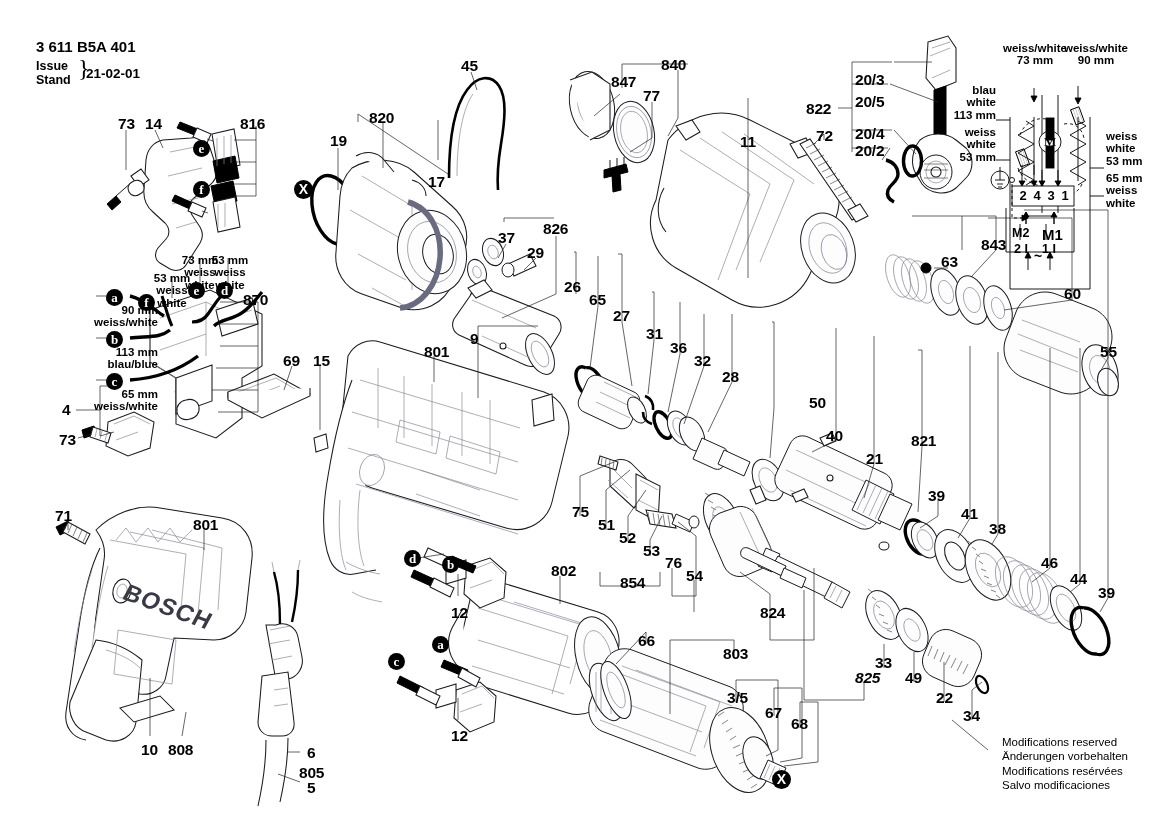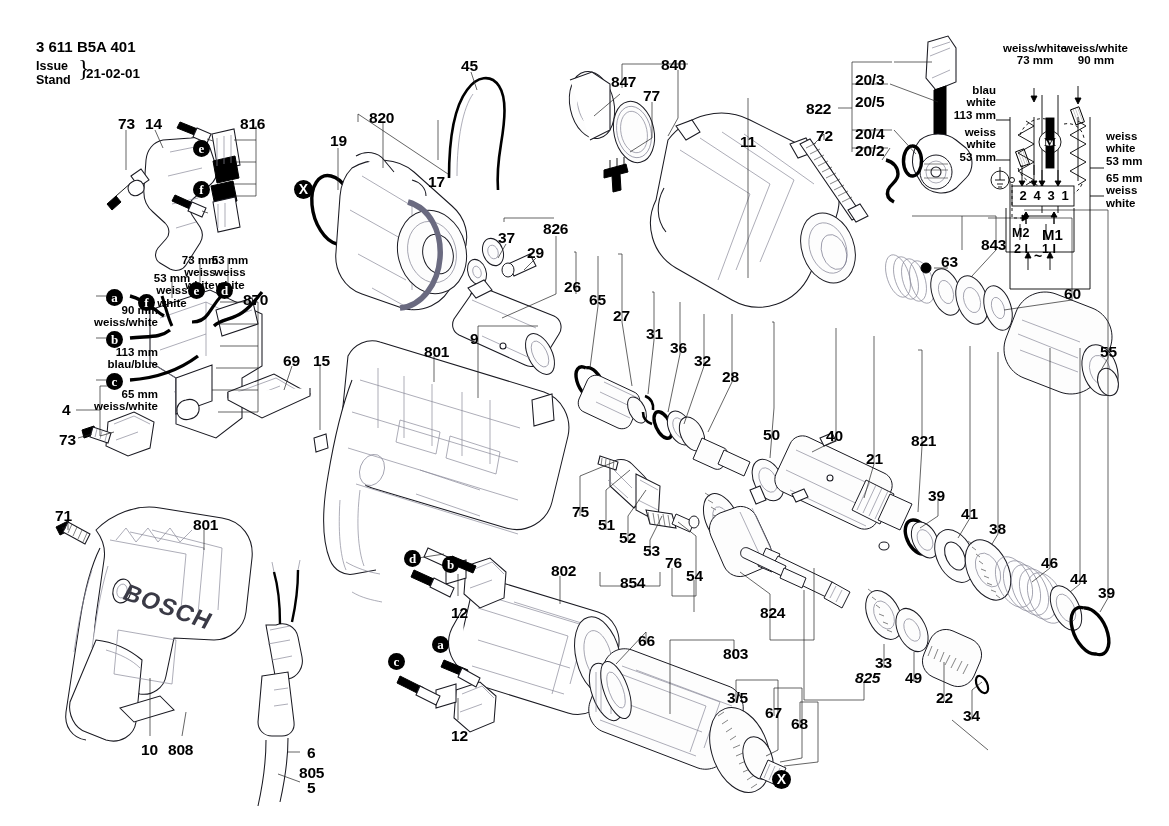--- a/index.html
+++ b/index.html
@@ -630,20 +630,26 @@
   </svg>
 
   <div class="hdr-txt" id="hdr-code">3 611 B5A 401</div>
   <div class="hdr-txt" id="hdr-issue">
     <span>Issue</span><br>
     <span>Stand</span>
   </div>
   <div class="brace" style="left:78px; top:55px;">}</div>
   <div class="hdr-txt" id="hdr-date">21-02-01</div>
 
+  <div id="footer">
+    <div>Modifications reserved</div>
+    <div>Änderungen vorbehalten</div>
+    <div>Modifications resérvées</div>
+    <div>Salvo modificaciones</div>
+  </div>
 
   <div style="position:absolute; left:122px; top:593px; font-size:24px; font-weight:bold;
               color:#3a3a46; transform: rotate(20deg) skewX(-8deg); letter-spacing:1px;
               font-family:'Liberation Sans', sans-serif;">BOSCH</div>
 
   <div class="wire-txt c" style="left:1000px; top:42px; width:70px;">
     <span>weiss/white</span><br><span>73 mm</span>
   </div>
   <div class="wire-txt c" style="left:1060px; top:42px; width:72px;">
     <span>weiss/white</span><br><span>90 mm</span>
@@ -731,21 +737,21 @@
       <div class="lbl num" style="left: 498px; top: 230px;">37</div>
       <div class="lbl num" style="left: 527px; top: 245px;">29</div>
       <div class="lbl num" style="left: 543px; top: 221px;">826</div>
       <div class="lbl num" style="left: 564px; top: 279px;">26</div>
       <div class="lbl num" style="left: 589px; top: 292px;">65</div>
       <div class="lbl num" style="left: 613px; top: 308px;">27</div>
       <div class="lbl num" style="left: 646px; top: 326px;">31</div>
       <div class="lbl num" style="left: 670px; top: 340px;">36</div>
       <div class="lbl num" style="left: 694px; top: 353px;">32</div>
       <div class="lbl num" style="left: 722px; top: 369px;">28</div>
-      <div class="lbl num" style="left: 763px; top: 395px; margin-top: 32px;">50</div>
+      <div class="lbl num" style="left: 809px; top: 395px;">50</div>
       <div class="lbl num" style="left: 826px; top: 428px;">40</div>
       <div class="lbl num" style="left: 866px; top: 451px;">21</div>
       <div class="lbl num" style="left: 911px; top: 433px;">821</div>
       <div class="lbl num" style="left: 928px; top: 488px;">39</div>
       <div class="lbl num" style="left: 961px; top: 506px;">41</div>
       <div class="lbl num" style="left: 989px; top: 521px;">38</div>
       <div class="lbl num" style="left: 1041px; top: 555px;">46</div>
       <div class="lbl num" style="left: 1070px; top: 571px;">44</div>
       <div class="lbl num" style="left: 1098px; top: 585px;">39</div>
       <div class="lbl num" style="left: 941px; top: 254px;">63</div>

